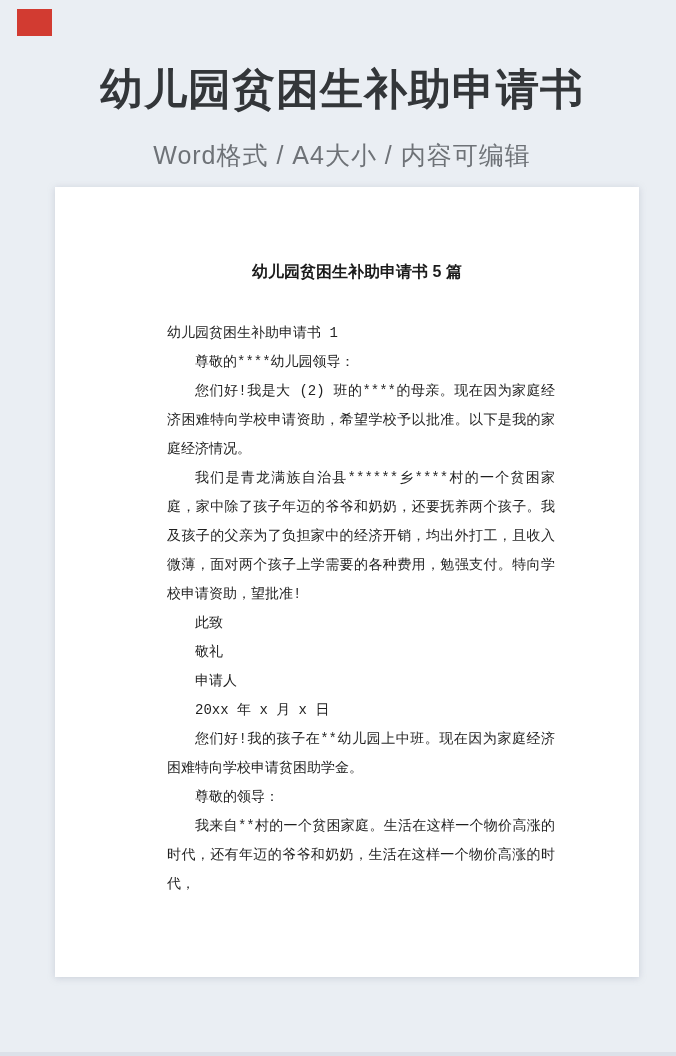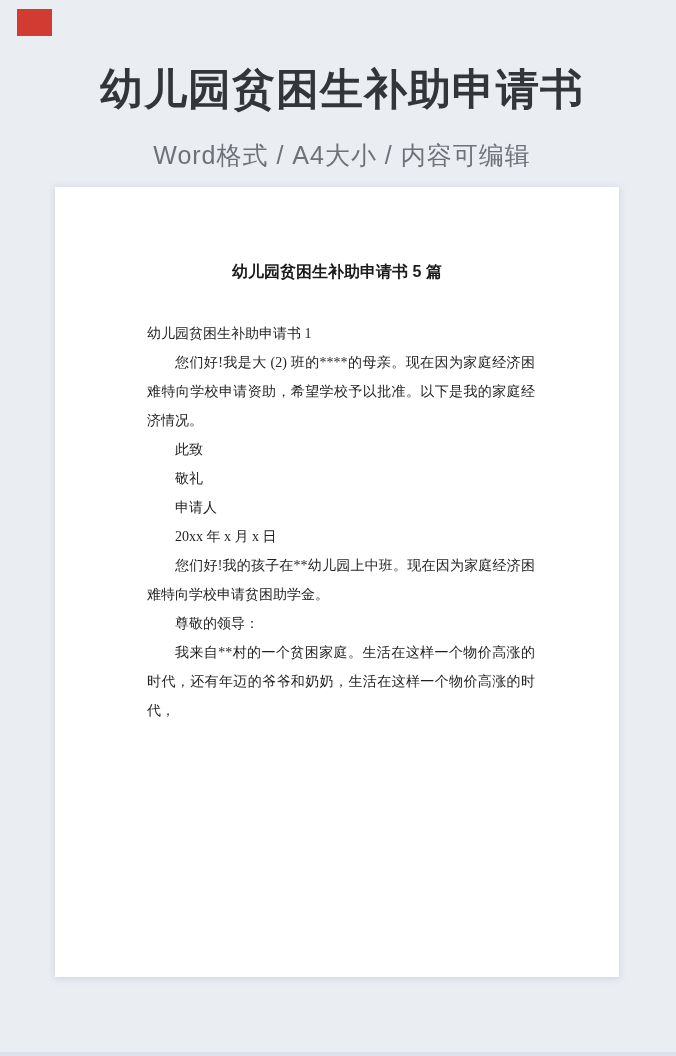--- a/index.html
+++ b/index.html
@@ -47,37 +47,38 @@
     letter-spacing: 1px;
   }
   .doc-page {
     position: absolute;
     left: 55px;
     top: 187px;
     width: 564px;
     height: 790px;
     background: #ffffff;
     box-shadow: 0 1px 7px rgba(140, 150, 170, 0.35);
+    padding-left: 20px;
   }
   .doc-title {
     margin-top: 75px;
     text-align: center;
     font-size: 16px;
     line-height: 20px;
     font-weight: 700;
     color: #1c1c1c;
     font-family: "Liberation Sans", sans-serif;
   }
   .doc-body {
     margin: 37px 84px 0 92px;
     font-size: 14px;
     line-height: 29px;
     color: #1f1f1f;
     text-align: justify;
-    font-family: Liberation Serif, serif;
+    font-family: Liberation Mono, monospace;
   }
   .doc-body p {
     margin: 0;
     padding: 0;
   }
   .doc-body p.indent {
     text-indent: 2em;
   }
   .doc-body p.plain {
     text-indent: 0;
@@ -100,21 +101,23 @@
 
   <div class="header">
     <h1>幼儿园贫困生补助申请书</h1>
     <div class="subtitle">Word格式 / A4大小 / 内容可编辑</div>
   </div>
 
   <div class="doc-page">
     <div class="doc-title">幼儿园贫困生补助申请书 5 篇</div>
     <div class="doc-body" id="doc-body">
         <p class="plain">幼儿园贫困生补助申请书 1</p>
+        <p class="indent">尊敬的****幼儿园领导：</p>
         <p class="indent">您们好!我是大 (2) 班的****的母亲。现在因为家庭经济困难特向学校申请资助，希望学校予以批准。以下是我的家庭经济情况。</p>
+        <p class="indent">我们是青龙满族自治县******乡****村的一个贫困家庭，家中除了孩子年迈的爷爷和奶奶，还要抚养两个孩子。我及孩子的父亲为了负担家中的经济开销，均出外打工，且收入微薄，面对两个孩子上学需要的各种费用，勉强支付。特向学校申请资助，望批准!</p>
         <p class="indent">此致</p>
         <p class="indent">敬礼</p>
         <p class="indent">申请人</p>
         <p class="indent">20xx 年 x 月 x 日</p>
         <p class="indent">您们好!我的孩子在**幼儿园上中班。现在因为家庭经济困难特向学校申请贫困助学金。</p>
         <p class="indent">尊敬的领导：</p>
         <p class="indent">我来自**村的一个贫困家庭。生活在这样一个物价高涨的时代，还有年迈的爷爷和奶奶，生活在这样一个物价高涨的时代，</p>
       </div>
   </div>
 

